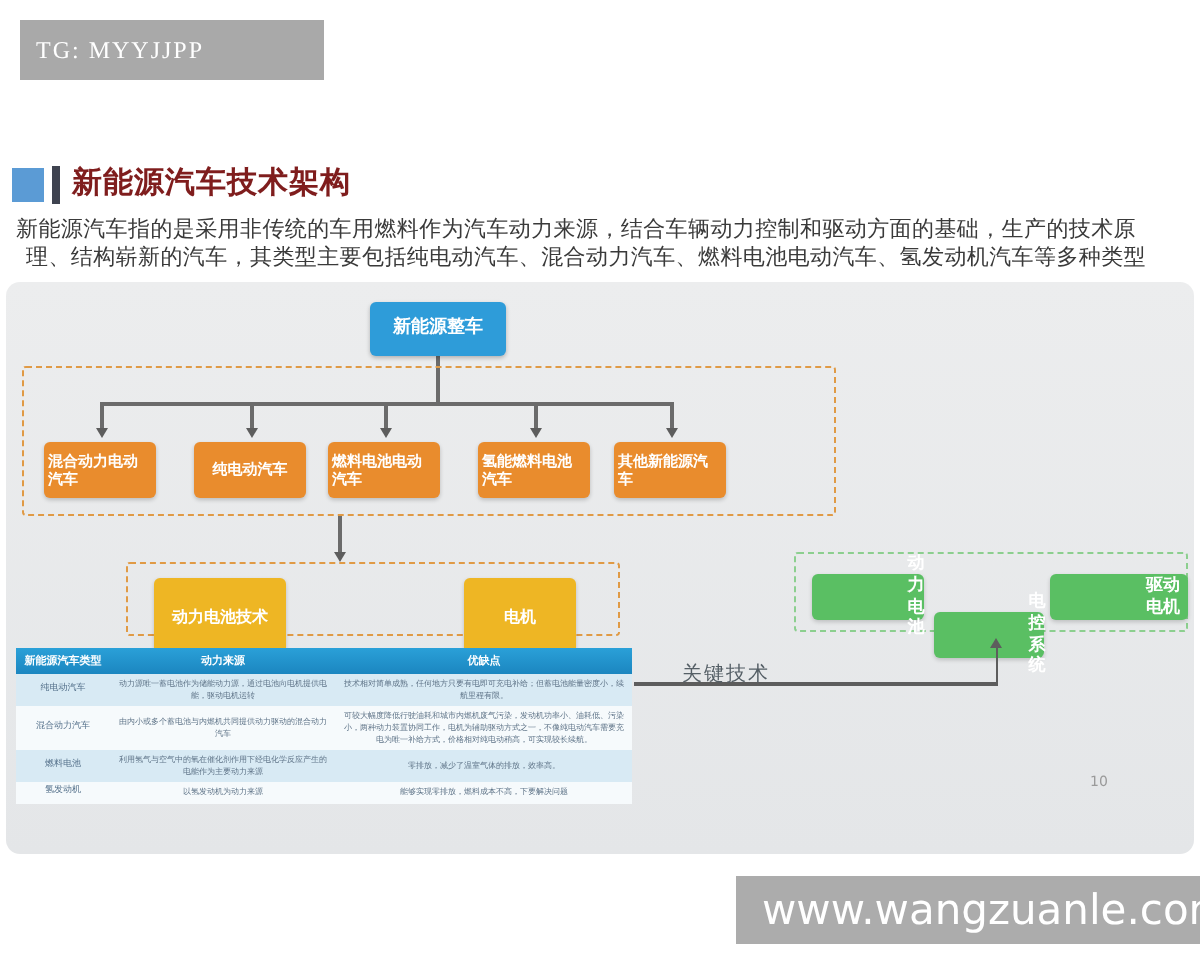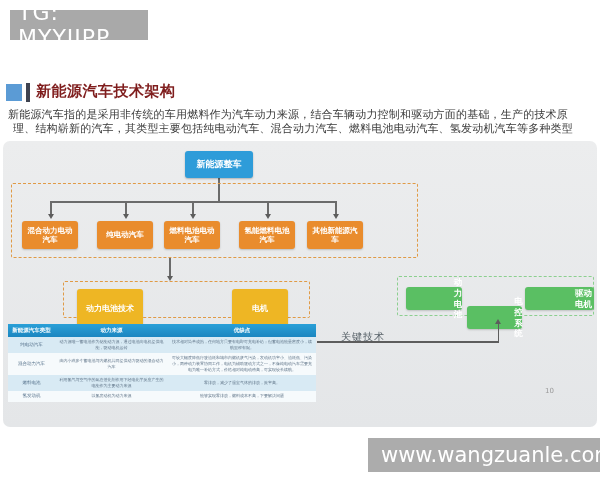--- a/index.html
+++ b/index.html
@@ -2,37 +2,37 @@
 <html><head>
 <meta charset="utf-8">
 <style>
   * { margin:0; padding:0; box-sizing:border-box; }
   html,body { width:600px; height:480px; background:#ffffff; overflow:hidden;
     font-family:"DejaVu Sans","Liberation Sans",sans-serif; }
   #stage { position:relative; width:600px; height:480px; background:#ffffff; }
 
   
   .wm { position:absolute; background:#a9a9a9; color:#ffffff; display:flex; align-items:center; }
-  #wm-top { left:10px; top:10px; width:138px; height:30px; font-size:22px; padding-left:8px; letter-spacing:1px; }
+  #wm-top { left:10px; top:10px; width:152px; height:30px; font-size:12px; padding-left:8px; letter-spacing:1px;font-family:Liberation Serif, serif; }
   #wm-bottom { left:368px; top:438px; width:232px; height:34px; font-size:21px; padding-left:13px; background:#acacac; }
 
   
   #title-square { position:absolute; left:6px; top:84px; width:16px; height:17px; background:#5b9bd5; }
   #title-bar { position:absolute; left:26px; top:83px; width:4px; height:19px; background:#3f4350; }
   #page-title { position:absolute; left:36px; top:82px; font-size:15px; font-weight:bold; color:#7f1d1d; letter-spacing:0.5px; }
   .intro-line { position:absolute; font-size:11px; color:#3a3a3a; letter-spacing:0.2px; white-space:nowrap; }
   #intro-1 { left:8px; top:107px; }
   #intro-2 { left:13px; top:121px; }
 
   
   #panel { position:absolute; left:3px; top:141px; width:594px; height:286px;
     background:linear-gradient(#ecedee,#e4e6e8); border-radius:7px; }
 
   
-  .obox { position:absolute; border-radius:3px; color:#ffffff; text-align:center;
+  .obox { position:absolute; border-radius:3px; color:#ffffff; text-align:left;
     display:flex; align-items:center; justify-content:center; font-weight:bold; line-height:1.25; }
   #root-box { left:185px; top:151px; width:68px; height:27px; background:#2e9cd9; font-size:9px;
     box-shadow:0 1px 2px rgba(0,0,0,.25); }
   .vehicle { top:221px; width:56px; height:28px; background:#e98c2d; font-size:7.5px; padding:1px 2px;
     box-shadow:0 1px 2px rgba(0,0,0,.2); }
   #veh-0 { left:22px; } #veh-1 { left:97px; } #veh-2 { left:164px; } #veh-3 { left:239px; } #veh-4 { left:307px; }
   .comp { top:289px; height:40px; background:#eeb624; font-size:8px; padding:1px 2px; box-shadow:0 1px 2px rgba(0,0,0,.18); }
   #comp-0 { left:77px; width:66px; } #comp-1 { left:156px; width:57px; } #comp-2 { left:232px; width:56px; }
   .sys { top:287px; height:23px; background:#5abf63; font-size:8.5px; box-shadow:0 1px 2px rgba(0,0,0,.18);padding-left:48px; }
   #sys-0 { left:406px; width:56px; } #sys-1 { left:467px; width:55px;margin-top:19px; } #sys-2 { left:525px; width:69px; }

